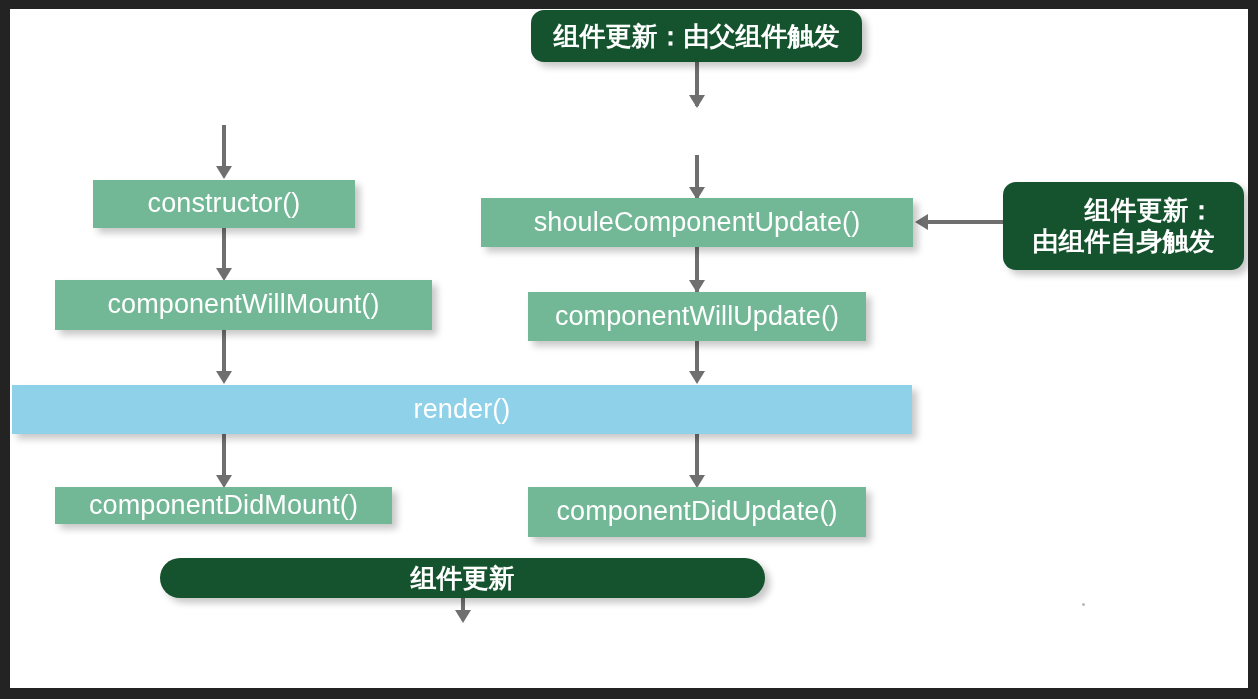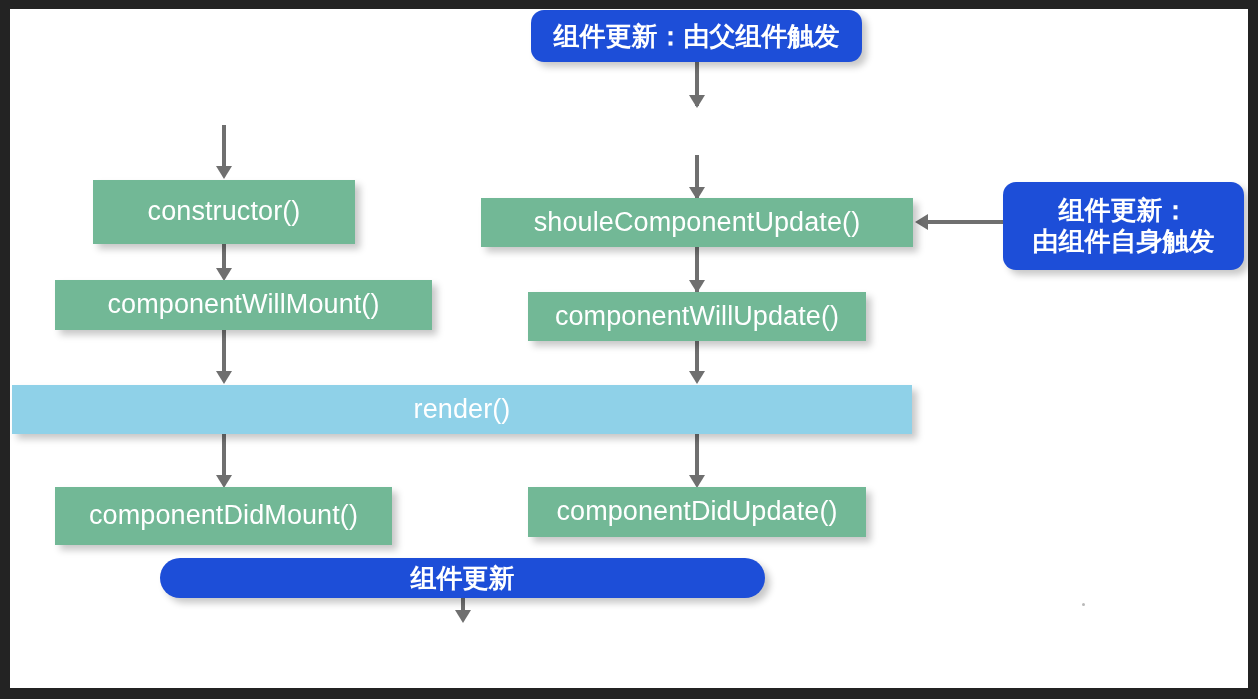--- a/index.html
+++ b/index.html
@@ -43,23 +43,24 @@
     background: #72b896;
     font-size: 27px;
     letter-spacing: 0.1px;
   }
   .blue {
     background: #8fd1e8;
     font-size: 27px;
     letter-spacing: 0.1px;
   }
   .orange {
-    background: #1d4ed8;
+    background: #14532d;
     font-size: 26px;
     font-weight: 700;
+    text-align: right;
   }
   .pill  { border-radius: 13px; }
   .pill-full { border-radius: 21px; }
   .rect  { border-radius: 0px; }
 
   
   .conn {
     position: absolute;
   }
   .vline {
@@ -126,37 +127,37 @@
 
     <div class="conn hline" style="left:915px; top:211px; width:80px;"></div>
     <div class="arrow-left" style="left:905px; top:205px;"></div>
 
     <div class="conn vline" style="left:451px; top:586px; height:22px;"></div>
     <div class="arrow-down" style="left:445px; top:601px;"></div>
 
     <div class="dot" style="left:1072px; top:594px;"></div>
 
 
-    <div class="node green rect" style="left:83px; top:171px; width:262px; height:64px;">constructor()</div>
+    <div class="node green rect" style="left:83px; top:171px; width:262px; height:48px;">constructor()</div>
 
     <div class="node green rect" style="left:45px; top:271px; width:377px; height:50px;">componentWillMount()</div>
 
     <div class="node orange pill" style="left:521px; top:1px; width:331px; height:52px;">组件更新：由父组件触发</div>
 
 
     <div class="node green rect" style="left:471px; top:189px; width:432px; height:49px;">shouleComponentUpdate()</div>
 
     <div class="node orange pill" style="left:993px; top:173px; width:241px; height:88px;">组件更新：
 由组件自身触发</div>
 
     <div class="node green rect" style="left:518px; top:283px; width:338px; height:49px;">componentWillUpdate()</div>
 
     <div class="node blue rect" style="left:2px; top:376px; width:900px; height:49px;">render()</div>
 
-    <div class="node green rect" style="left:45px; top:478px; width:337px; height:58px;">componentDidMount()</div>
+    <div class="node green rect" style="left:45px; top:478px; width:337px; height:37px;">componentDidMount()</div>
 
     <div class="node green rect" style="left:518px; top:478px; width:338px; height:50px;">componentDidUpdate()</div>
 
     <div class="node orange pill-full" style="left:150px; top:549px; width:605px; height:40px;">组件更新</div>
 
 
   </div>
 </div>
 
 </body></html>

